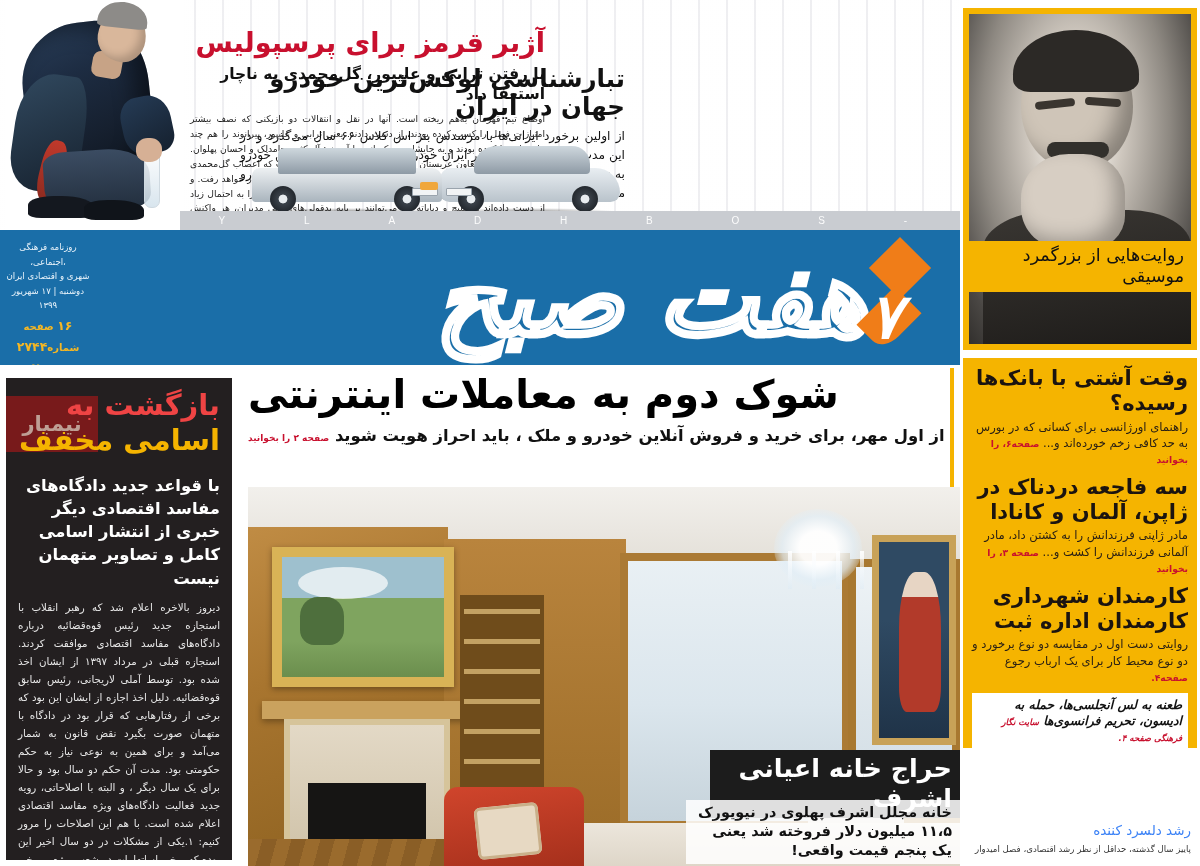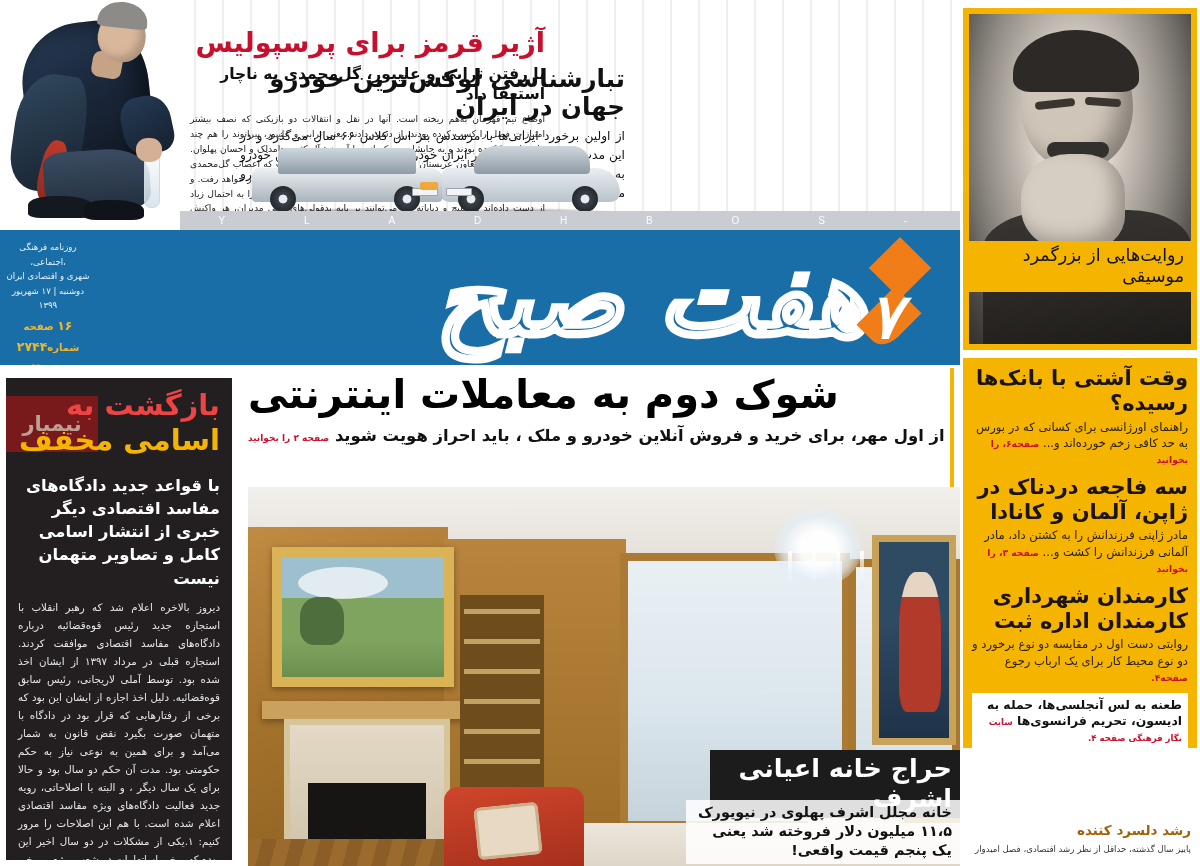--- a/index.html
+++ b/index.html
@@ -141,28 +141,28 @@
      padding:3px 7px; }
   .sb-cap-body p { font-size:11px; line-height:1.42; color:#111; text-align:right;}
   .sb-cap-body .ref { color:#c8102e; font-weight:bold; font-size:9px;}
 
   .yellowbox { position:absolute; left:3px; top:358px; width:234px; height:390px;
      background:#f5b400; padding:8px 9px 6px; }
   .yb-item { margin-bottom:7px; }
   .yb-item h3 { font-size:21px; font-weight:bold; color:#1b1410; line-height:1.18; text-align:right;}
   .yb-item p { font-size:11.6px; line-height:1.42; color:#2a2014; margin-top:3px; text-align:right;}
   .yb-item p .ref { color:#c8102e; font-weight:bold; font-size:9.2px;}
-  .yb-strip { background:#ffffff; padding:4px 6px; margin-top:4px; }
+  .yb-strip { background:#ffffff; padding:4px 6px; margin-top:4px;font-style:italic; }
   .yb-strip h4 { font-size:12.4px; font-weight:bold; line-height:1.3; color:#111; text-align:right;}
   .yb-strip h4 .ref { color:#c8102e; font-weight:bold; font-size:8.6px; }
 
   .col-head { position:absolute; left:3px; top:765px; width:234px; height:52px; background:#3aa6dd;
      color:#e8f6ff; text-align:center; padding-top:12px; line-height:1.5; font-size:10.5px;}
   .col-body { position:absolute; left:3px; top:822px; width:234px; text-align:right; padding:0 6px;}
-  .col-body h4 { font-size:13.5px; font-weight:bold; color:#a16207; }
+  .col-body h4 { font-size:13.5px; font-weight:normal; color:#3b82f6; }
   .col-body p { font-size:8.6px; line-height:1.6; color:#333; margin-top:5px; text-align:justify;}
 
   
   .mainhead { position:absolute; left:248px; top:372px; width:712px; text-align:left; }
   .mainhead h1 { font-size:40px; font-weight:bold; color:#000000; line-height:1.12; letter-spacing:-1px;
      text-align:left; }
   .mainhead h2 { font-size:16.4px; font-weight:bold; color:#111; margin-top:9px; text-align:left;}
   .mainhead h2 .ref { color:#c8102e; font-weight:bold; font-size:9px; }
 
   

